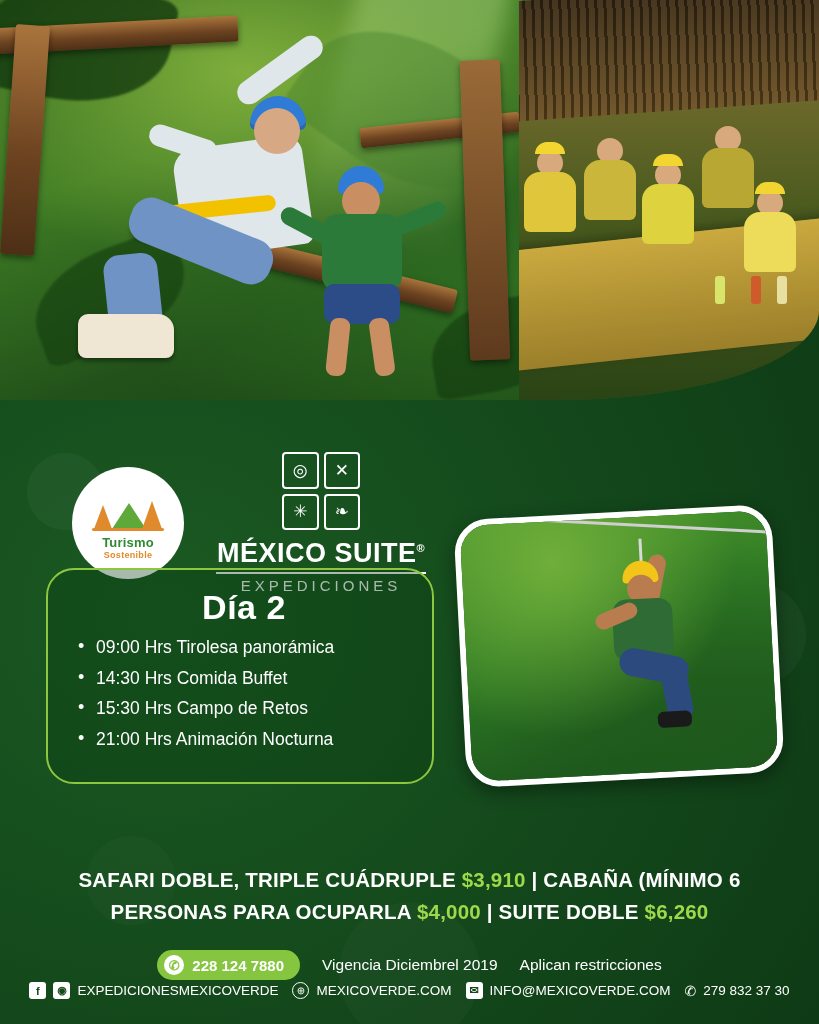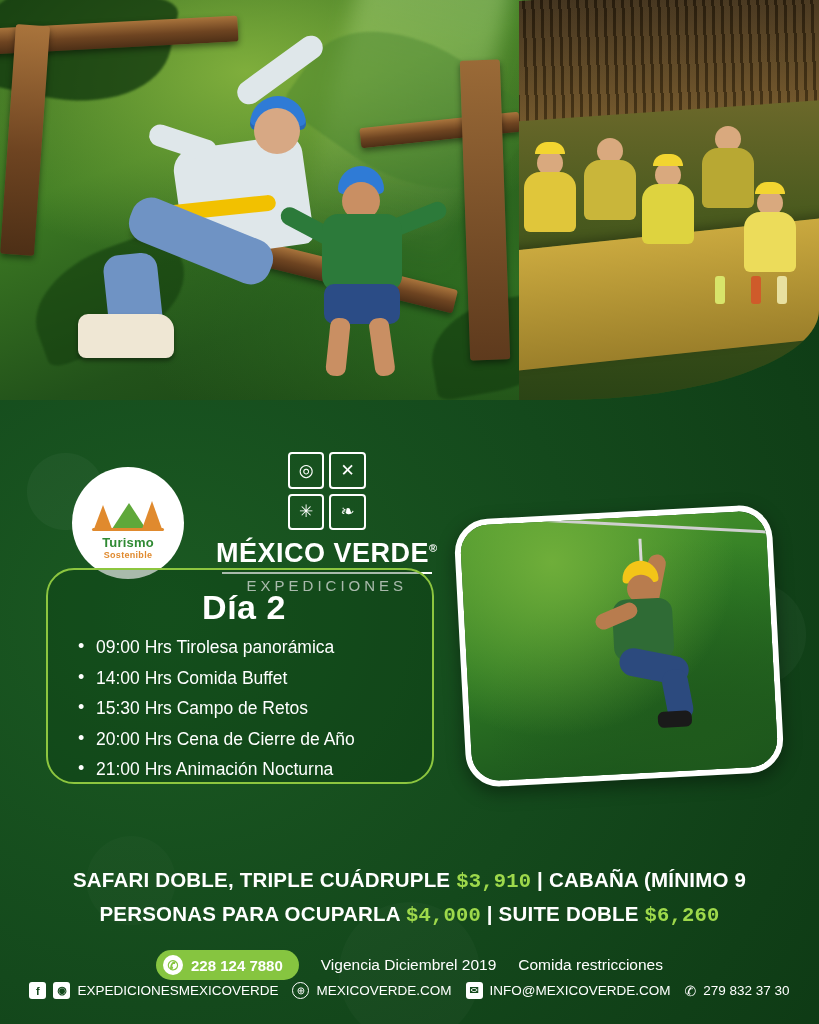--- a/index.html
+++ b/index.html
@@ -240,21 +240,21 @@
   .zip-rider .boot{position:absolute;top:168px;left:62px;width:34px;height:16px;border-radius:6px;background:#1a1a1a;}
   .zip-rider .rope{position:absolute;top:-6px;left:52px;width:3px;height:44px;background:#d9d9d9;}
 
   
   .prices {
     position: absolute; top: 864px; left: 0; width: 819px;
     text-align: center; color: #ffffff;
     font-size: 20.5px; font-weight: 700; line-height: 1.55;
     letter-spacing: .2px;
   }
-  .amount { color: #9ed94b; font-family: Liberation Mono, monospace; }
+  .amount { color: #9ed94b; }
 
   
   .foot-row1 {
     position: absolute; top: 950px; left: 0; width: 819px;
     display: flex; align-items: center; justify-content: center; gap: 22px;
     color: #ffffff; font-size: 15.5px;
   }
   .wa-pill {
     display: flex; align-items: center; gap: 8px;
     background: #86c540; color: #ffffff;
@@ -372,34 +372,33 @@
     </div>
 
     <div class="brand">
       <div class="brand-grid">
         <div>◎</div>
         <div>✕</div>
         <div>✳</div>
         <div>❧</div>
       </div>
       <div class="brand-name">
-        <span>MÉXICO VERDE</span><span class="brand-reg">®</span>
+        <span>MÉXICO SUITE</span><span class="brand-reg">®</span>
       </div>
       <div class="brand-rule"></div>
       <div class="brand-sub">EXPEDICIONES</div>
     </div>
   </div>
 
   <div class="day-card">
     <div class="day-title">Día 2</div>
     <ul class="sched">
       <li>09:00 Hrs Tirolesa panorámica</li>
-      <li>14:00 Hrs Comida Buffet</li>
+      <li>14:30 Hrs Comida Buffet</li>
       <li>15:30 Hrs Campo de Retos</li>
-      <li>20:00 Hrs Cena de Cierre de Año</li>
       <li>21:00 Hrs Animación Nocturna</li>
     </ul>
   </div>
 
   <div class="zip-frame">
     <div class="zip-img"></div>
     <div class="zip-cable"></div>
     <div class="zip-rider">
       <div class="rope"></div>
       <div class="armU"></div>
@@ -408,34 +407,34 @@
       <div class="torso"></div>
       <div class="armD"></div>
       <div class="legU"></div>
       <div class="legL"></div>
       <div class="boot"></div>
     </div>
   </div>
 
   <div class="prices">
     <div>
-      <span>SAFARI DOBLE, TRIPLE CUÁDRUPLE </span><span class="amount">$3,910</span><span> | CABAÑA (MÍNIMO 9</span>
+      <span>SAFARI DOBLE, TRIPLE CUÁDRUPLE </span><span class="amount">$3,910</span><span> | CABAÑA (MÍNIMO 6</span>
     </div>
     <div>
       <span>PERSONAS PARA OCUPARLA </span><span class="amount">$4,000</span><span> | SUITE DOBLE </span><span class="amount">$6,260</span>
     </div>
   </div>
 
   <div class="foot-row1">
     <div class="wa-pill">
       <span class="wa-ic">✆</span>
       <span>228 124 7880</span>
     </div>
     <span>Vigencia Diciembrel 2019</span>
-    <span>Comida restricciones</span>
+    <span>Aplican restricciones</span>
   </div>
 
   <div class="foot-row2">
     <div class="foot-item">
       <span class="sq-ic">f</span>
       <span class="sq-ic">◉</span>
       <span>EXPEDICIONESMEXICOVERDE</span>
     </div>
     <div class="foot-item">
       <span class="circ-ic">⊕</span>

